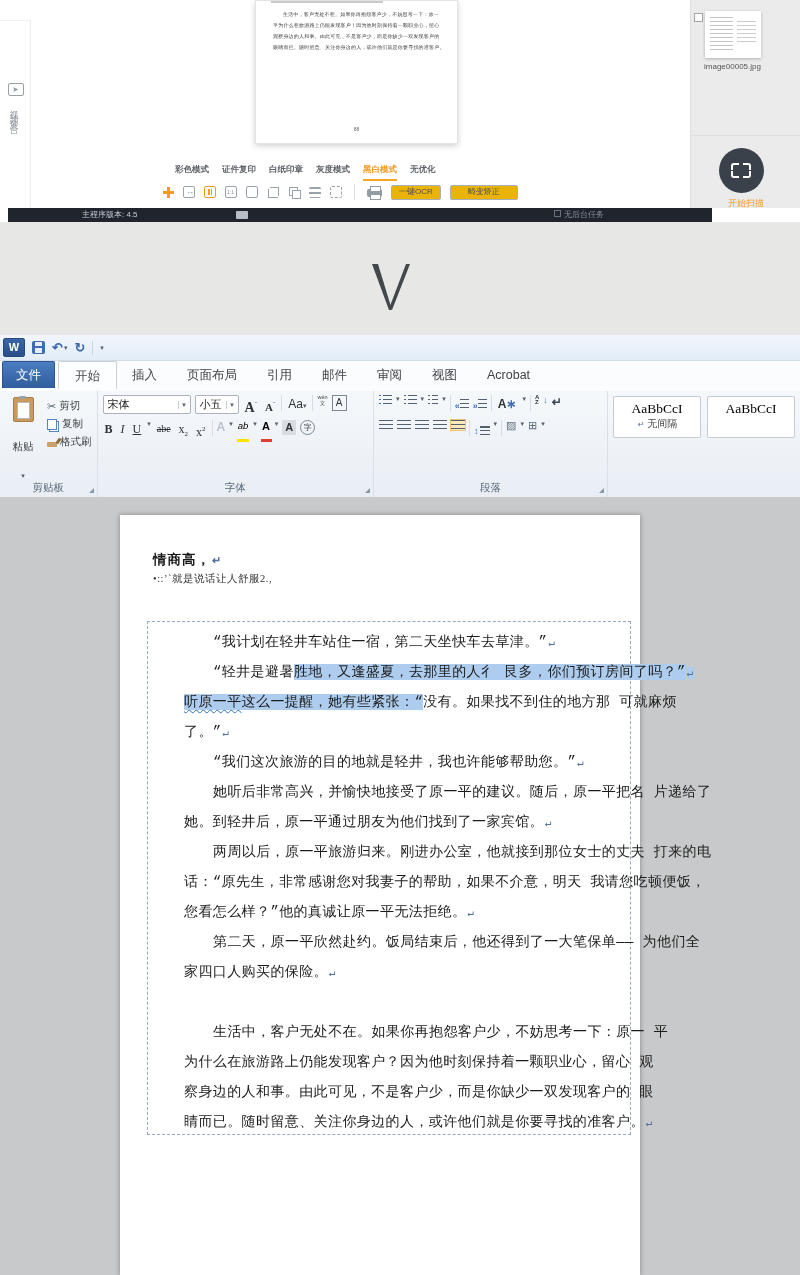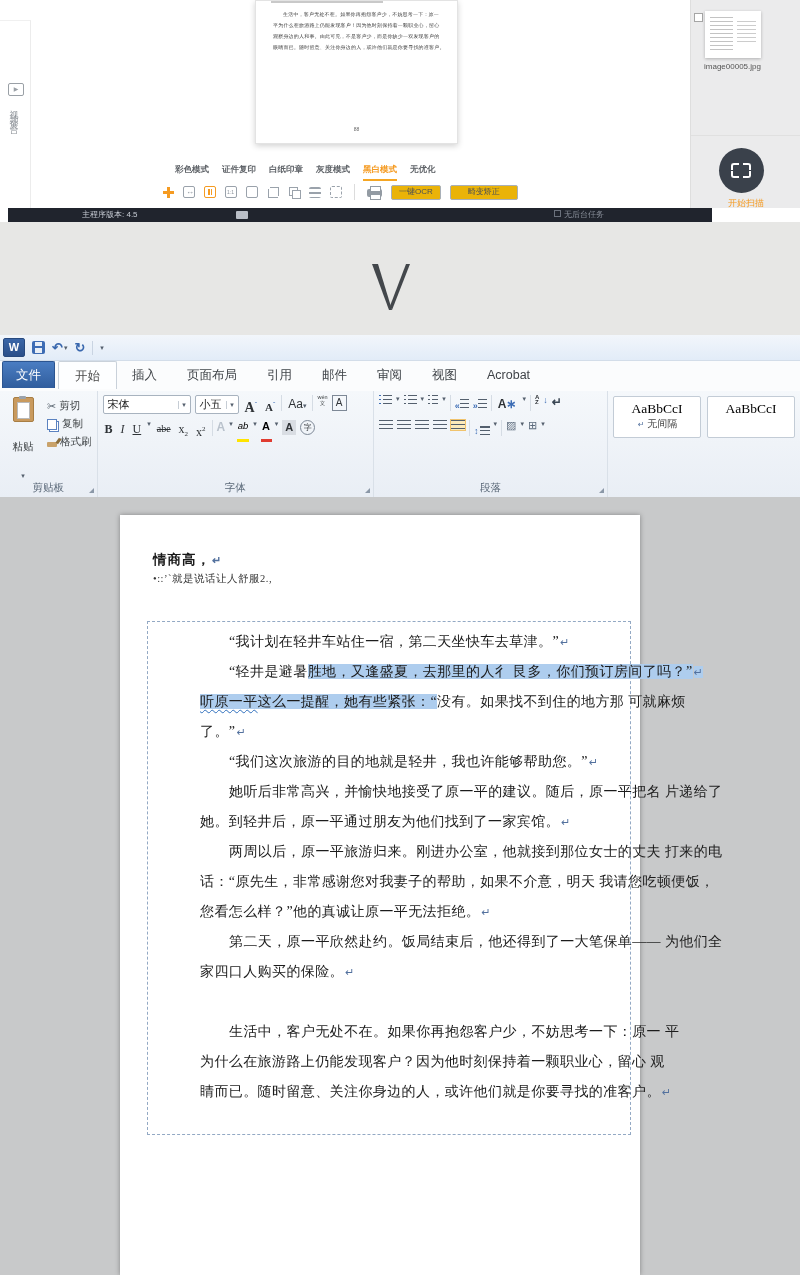--- a/index.html
+++ b/index.html
@@ -131,21 +131,21 @@
   .style-prev{font-family:"Liberation Serif",serif;font-size:13.5px;color:#000000;margin-top:4px;}
   .style-name{font-size:10px;color:#444;}
   .style-name .pil{font-size:8px;}
   
   .canvas{position:absolute;left:0;top:162px;width:800px;height:778px;background:#c8c9ca;}
   .page{position:absolute;left:120px;top:18px;width:520px;height:760px;background:#fff;box-shadow:0 0 5px rgba(0,0,0,.35);}
   .doc-title{position:absolute;left:33px;top:36px;font-family:"Liberation Serif",serif;font-weight:700;font-size:13.5px;color:#1a1a1a;letter-spacing:1px;white-space:nowrap;}
   .doc-subtitle{position:absolute;left:33px;top:57px;font-family:"Liberation Serif",serif;font-size:10.5px;color:#333;letter-spacing:.5px;white-space:nowrap;}
   .dash-box{position:absolute;left:27px;top:106px;width:484px;height:514px;border:1px dashed #93a9c4;box-sizing:border-box;}
   .doc-lines{position:absolute;left:64px;top:112px;width:450px;}
-  .doc-line{height:30px;line-height:30px;font-family:Liberation Serif, serif;font-size:14px;color:#1c1c1c;letter-spacing:.4px;white-space:nowrap;margin-left:16px;}
+  .doc-line{height:30px;line-height:30px;font-family:Liberation Mono, monospace;font-size:14px;color:#1c1c1c;letter-spacing:.4px;white-space:nowrap;}
   .doc-line.ind{padding-left:29px;}
   .doc-line .hl{background:#aecdee;}
   .doc-line .wavy{text-decoration:underline;text-decoration-style:wavy;text-decoration-color:#2f6fbd;text-decoration-thickness:1px;text-underline-offset:3px;}
   .pil{color:#53719e;font-size:11px;margin-left:1px;}
 </style>
 </head>
 <body>
 
 <div class="scanner">
   <div class="scan-sidebar">
@@ -395,17 +395,18 @@
           <div class="doc-line ind"><span>她听后非常高兴，并愉快地接受了原一平的建议。随后，原一平把名 片递给了</span></div>
           <div class="doc-line"><span>她。到轻井后，原一平通过朋友为他们找到了一家宾馆。</span><span class="pil">↵</span></div>
           <div class="doc-line ind"><span>两周以后，原一平旅游归来。刚进办公室，他就接到那位女士的丈夫 打来的电</span></div>
           <div class="doc-line"><span>话：“原先生，非常感谢您对我妻子的帮助，如果不介意，明天 我请您吃顿便饭，</span></div>
           <div class="doc-line"><span>您看怎么样？”他的真诚让原一平无法拒绝。</span><span class="pil">↵</span></div>
           <div class="doc-line ind"><span>第二天，原一平欣然赴约。饭局结束后，他还得到了一大笔保单—— 为他们全</span></div>
           <div class="doc-line"><span>家四口人购买的保险。</span><span class="pil">↵</span></div>
           <div class="doc-line"></div>
           <div class="doc-line ind"><span>生活中，客户无处不在。如果你再抱怨客户少，不妨思考一下：原一 平</span></div>
           <div class="doc-line"><span>为什么在旅游路上仍能发现客户？因为他时刻保持着一颗职业心，留心 观</span></div>
+          <div class="doc-line"><span>察身边的人和事。由此可见，不是客户少，而是你缺少一双发现客户的 眼</span></div>
           <div class="doc-line"><span>睛而已。随时留意、关注你身边的人，或许他们就是你要寻找的准客户。</span><span class="pil">↵</span></div>
         </div>
     </div>
   </div>
 </div>
 
 </body></html>

